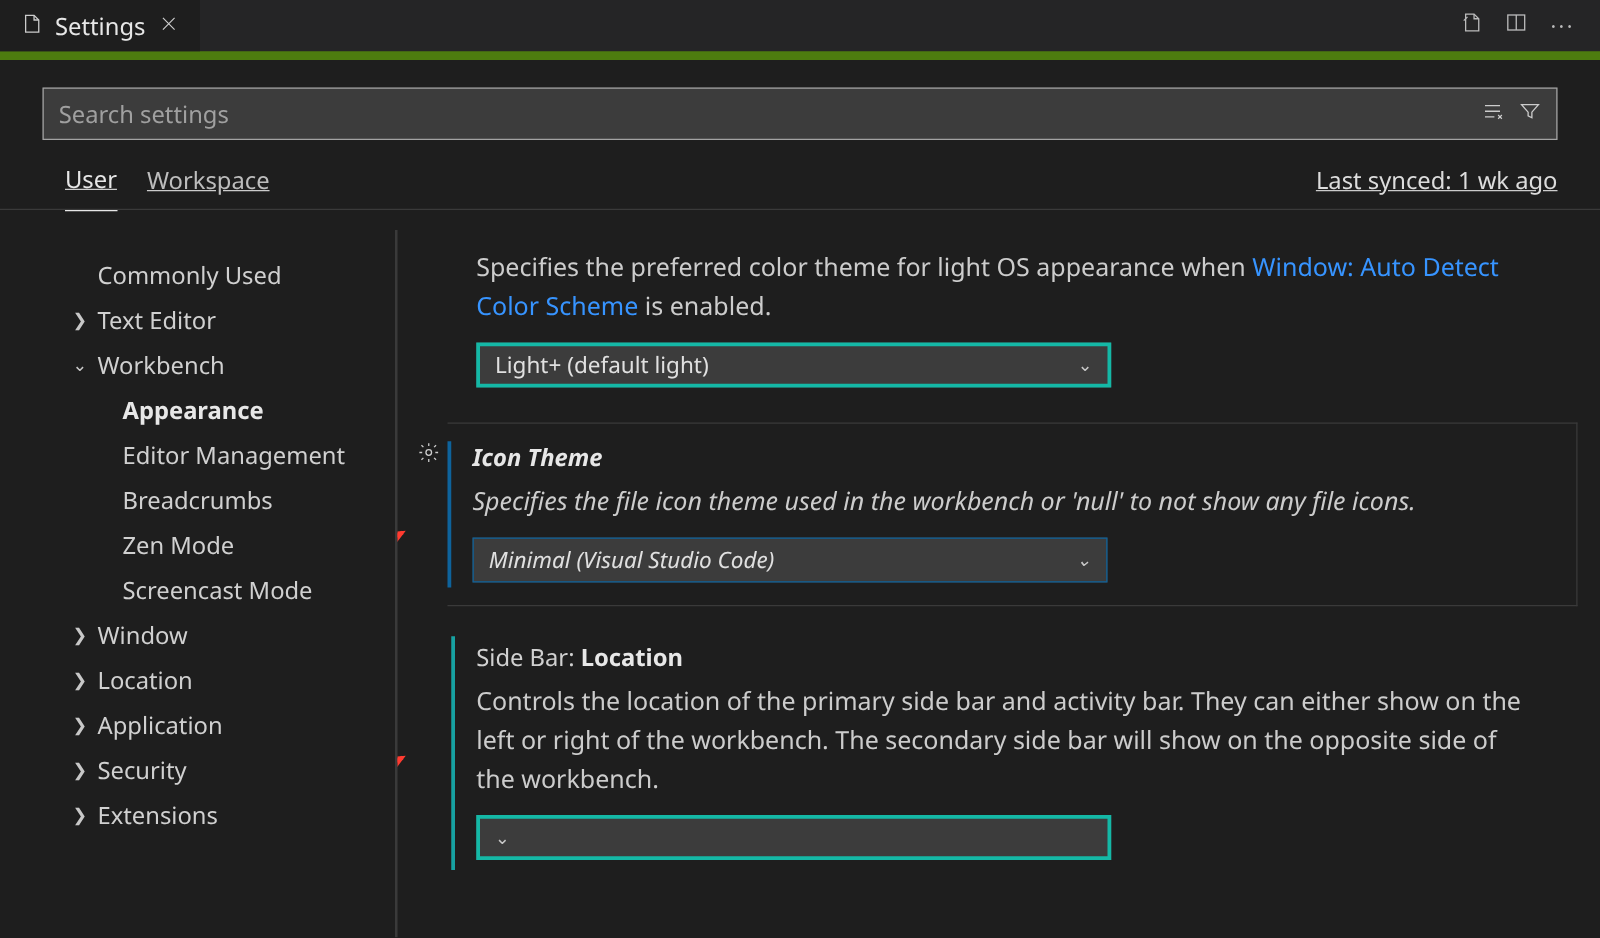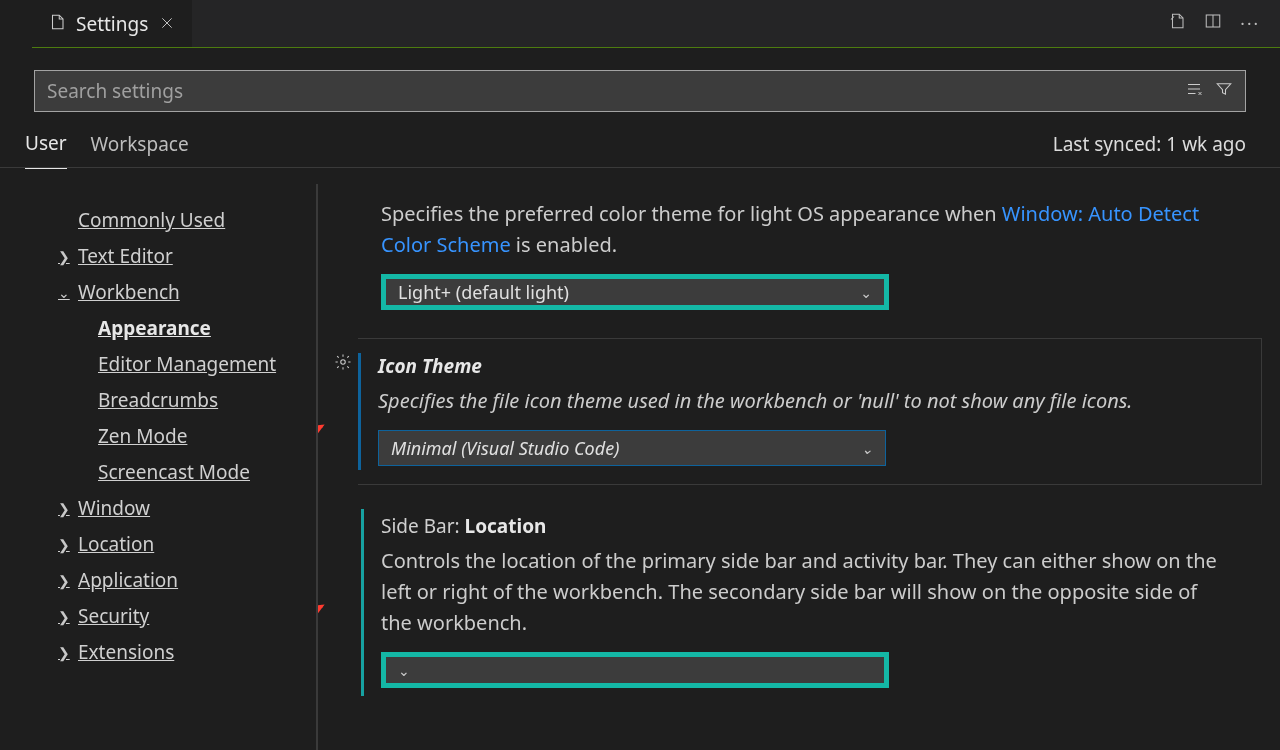--- a/index.html
+++ b/index.html
@@ -11,22 +11,21 @@
     font-size: 17px;
     position: relative;
   }
 
   
   .tab-bar {
     height: 48px;
     background: #252526;
     display: flex;
     align-items: center;
-    border-bottom: 1px solid #4d7c0f;
-    margin-left: 32px;
+    border-bottom: 7px solid #4d7c0f;
   }
   .tab {
     height: 100%;
     display: flex;
     align-items: center;
     gap: 10px;
     padding: 0 16px;
     background: #1e1e1e;
     color: #e7e7e7;
     font-size: 19px;
@@ -56,23 +55,24 @@
     color: #a0a0a0;
     font-size: 19px;
   }
   .search-box .placeholder { flex: 1; }
   .search-box .right-icons { display:flex; gap:12px; color:#c8c8c8; }
 
   
   .scope-row {
     display: flex;
     align-items: center;
-    padding: 20px 34px 0 25px;
+    padding: 20px 34px 0 52px;
     border-bottom: 1px solid #3a3a3a;
     height: 56px;
+    text-decoration: underline;
   }
   .scope-tab {
     font-size: 19px;
     color: #bdbdbd;
     padding: 0 0 12px 0;
     margin-right: 24px;
     cursor: pointer;
   }
   .scope-tab.active {
     color: #e7e7e7;
@@ -100,21 +100,20 @@
     font-size: 19px;
     color: #d0d0d0;
     border-right: 2px solid #3a3a3a;
   }
   .toc-item {
     padding: 5px 0;
     cursor: pointer;
     display: flex;
     align-items: center;
     gap: 6px;
-    text-decoration: underline;
   }
   .toc-item.child { padding-left: 40px; }
   .toc-item.bold { font-weight: 700; color: #e7e7e7; }
   .chev { display:inline-block; width:14px; font-size:14px; color:#c8c8c8; }
   .chev.placeholder-spacer { visibility:hidden; }
   .toc-item .label { }
 
   .content {
     flex: 1;
     position: relative;
@@ -160,21 +159,21 @@
     color:#cccccc;
     line-height:1.55;
     margin-bottom:14px;
   }
   .setting-desc .link { color:#3794ff; cursor:pointer; }
 
   .select {
     width: 508px;
     height: 36px;
     background:#3c3c3c;
-    border:5px solid #14b8a6;
+    border:3px solid #14b8a6;
     display:flex;
     align-items:center;
     padding:0 12px;
     color:#e0e0e0;
     font-size:18px;
     cursor:pointer;
   }
   .select .sel-text { flex:1; }
   .select .sel-caret { font-size:14px; color:#c8c8c8; }
   .select.active { border:1px solid #0e639c; }

